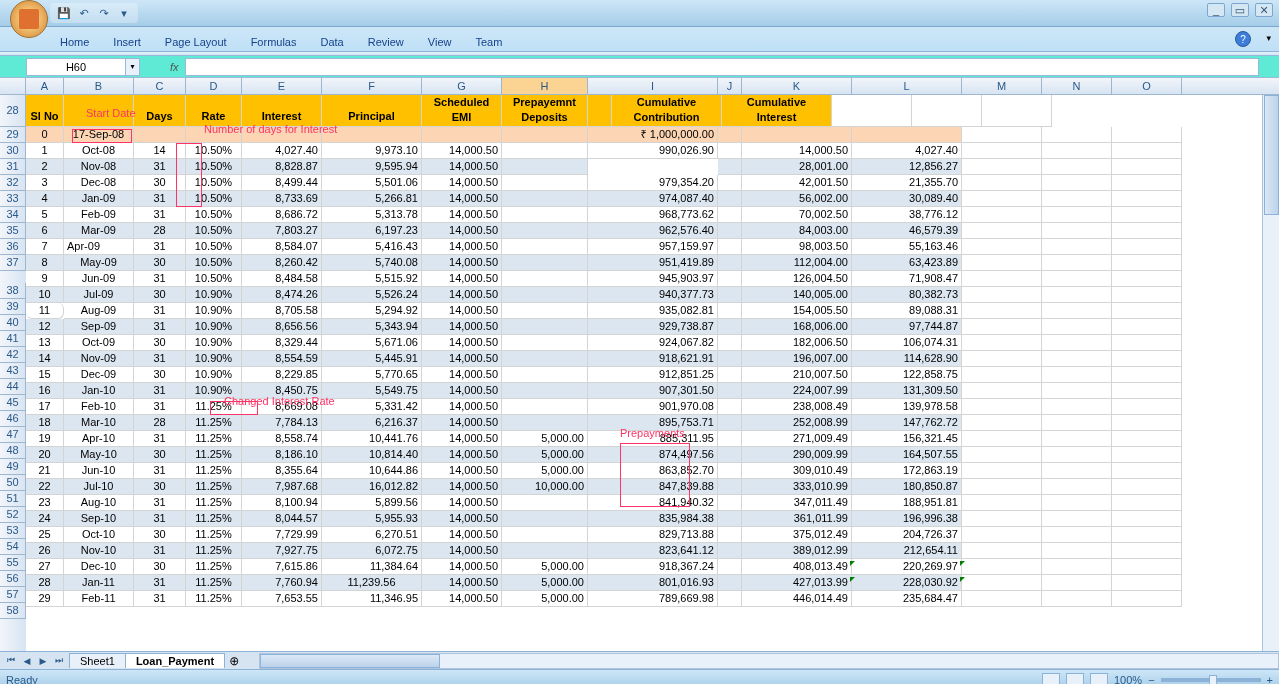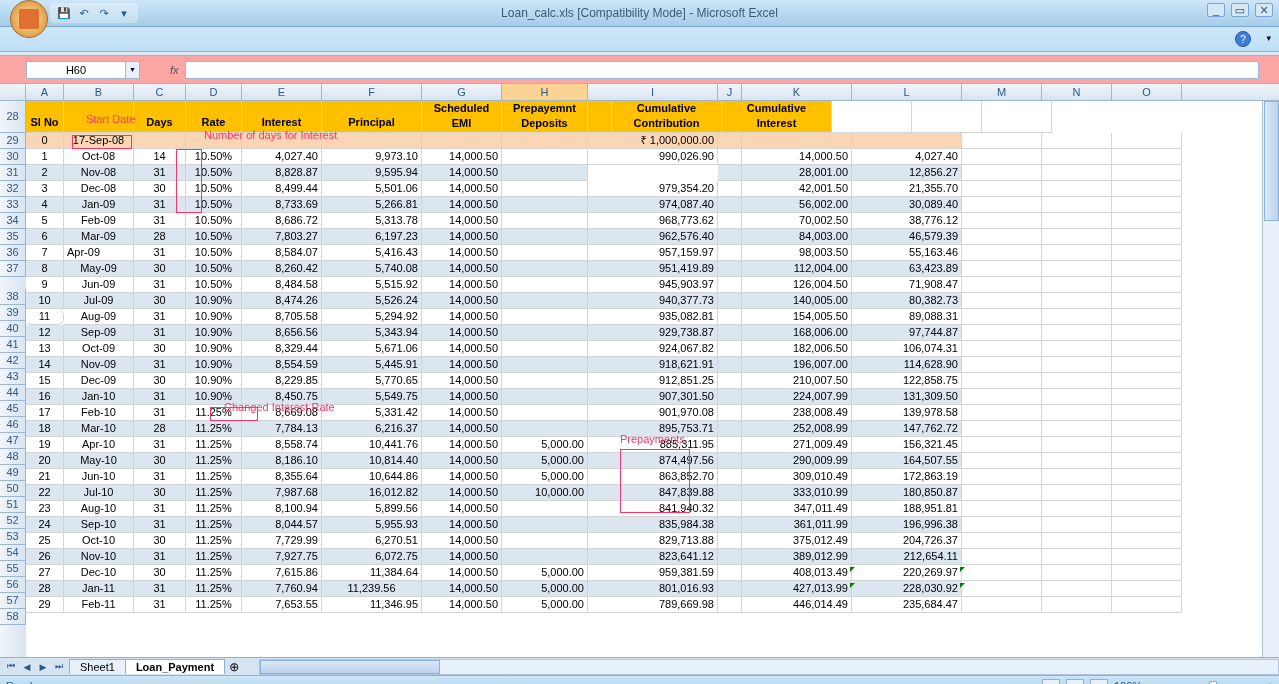--- a/index.html
+++ b/index.html
@@ -15,21 +15,21 @@
 .win-ctrl { position: absolute; right: 6px; top: 3px; display: flex; gap: 6px; }
 .win-ctrl span { width: 18px; height: 14px; display: inline-flex; align-items: center; justify-content: center; font-size: 11px; cursor: pointer; color: #3b5a7a; border: 1px solid #7ba7ce; background: #d6e7f4; border-radius: 2px; }
 
 
 .ribbon { height: 25px; background: linear-gradient(#cde6f7, #bfe0f7); display: flex; align-items: flex-end; padding-left: 48px; border-bottom: 1px solid #8db2d8; position: relative; }
 .tab { padding: 3px 12px; font-size: 11px; color: #15428b; cursor: pointer; }
 .help-btn { position: absolute; right: 28px; top: 4px; width: 16px; height: 16px; border-radius: 50%; background: #3b7dd8; color: #fff; font-size: 10px; display: flex; align-items: center; justify-content: center; border: 1px solid #2a5a9a; }
 .ribbon-line { height: 4px; background: linear-gradient(#e8f1fa, #cde6f7); border-bottom: 1px solid #9ab8d8; }
 
 
-.fbar-row { height: 28px; display: flex; align-items: center; border-bottom: 1px solid #9ab8d8; background: #fca5a5; }
+.fbar-row { height: 22px; display: flex; align-items: center; border-bottom: 1px solid #9ab8d8; background: #5eead4; }
 .namebox { width: 100px; margin-left: 26px; height: 18px; border: 1px solid #9ab8d8; background: #fff; font-size: 11px; padding: 1px 4px; text-align: center; }
 .name-dd { width: 14px; height: 18px; border: 1px solid #9ab8d8; border-left: none; background: #e8f1fa; display: flex; align-items: center; justify-content: center; font-size: 8px; cursor: pointer; }
 .fx-label { margin-left: 24px; font-style: italic; font-size: 11px; color: #555; padding: 0 6px; }
 .formula-input { flex: 1; height: 18px; border: 1px solid #9ab8d8; background: #fff; font-size: 11px; padding: 1px 4px; margin-right: 20px; }
 
 
 .grid-wrap { position: relative; height: 573px; overflow: hidden; }
 .col-headers { display: flex; height: 17px; background: linear-gradient(#f2f5fa, #d7e4f2); border-bottom: 1px solid #9eb6ce; }
 .corner { width: 26px; border-right: 1px solid #9eb6ce; background: linear-gradient(#f2f5fa, #d7e4f2); }
 .ch { border-right: 1px solid #9eb6ce; text-align: center; font-size: 11px; color: #2a5a8a; line-height: 16px; }
@@ -78,29 +78,38 @@
 <div class="titlebar">
   <div class="office-btn">
       <span></span>
     </div>
   <div class="qat">
     <span class="qat-icon">💾</span>
     <span class="qat-icon">↶</span>
     <span class="qat-icon">↷</span>
     <span class="qat-icon">▾</span>
   </div>
-  <div class="title-text">Loan_calc.xls  [Compatibility Mode] - Microsoft Excel</div>
   <div class="win-ctrl">
     <span>_</span>
     <span>▭</span>
     <span>✕</span>
   </div>
 </div>
 
 <div class="ribbon">
+  <div id="ribbon-host" style="display: flex;">
+      <div class="tab">Home</div>
+      <div class="tab">Insert</div>
+      <div class="tab">Page Layout</div>
+      <div class="tab">Formulas</div>
+      <div class="tab">Data</div>
+      <div class="tab">Review</div>
+      <div class="tab">View</div>
+      <div class="tab">Team</div>
+    </div>
   <div class="help-btn">?</div>
   <span style="position:absolute;right:8px;top:6px;font-size:9px;cursor:pointer">▾</span>
 </div>
 <div class="ribbon-line"></div>
 
 <div class="fbar-row">
   <input class="namebox" value="H60" style="">
   <div class="name-dd">▾</div>
   <span class="fx-label">fx</span>
   <input class="formula-input" value="" style="">
@@ -664,21 +673,21 @@
         </div>
         <div class="row">
           <div class="cell" style="width: 38px; text-align: center;">27</div>
           <div class="cell" style="width: 70px; text-align: center;">Dec-10</div>
           <div class="cell" style="width: 52px; text-align: center;">30</div>
           <div class="cell" style="width: 56px; text-align: center;">11.25%</div>
           <div class="cell" style="width: 80px; text-align: right;">7,615.86</div>
           <div class="cell" style="width: 100px; text-align: right;">11,384.64</div>
           <div class="cell" style="width: 80px; text-align: right;">14,000.50</div>
           <div class="cell" style="width: 86px; text-align: right;">5,000.00</div>
-          <div class="cell" style="width: 130px; text-align: right;">959,381.59</div>
+          <div class="cell" style="width: 130px; text-align: right;">918,367.24</div>
           <div class="cell" style="width: 24px;"></div>
           <div class="cell" style="width: 110px; text-align: right;">408,013.49</div>
           <div class="cell" style="width: 110px; text-align: right;">220,269.97</div>
           <div class="cell" style="width: 80px;"></div>
           <div class="cell" style="width: 70px;"></div>
           <div class="cell" style="width: 70px;"></div>
         </div>
         <div class="row">
           <div class="cell r-alt" style="width: 38px; text-align: center;">28</div>
           <div class="cell r-alt" style="width: 70px; text-align: center;">Jan-11</div>

